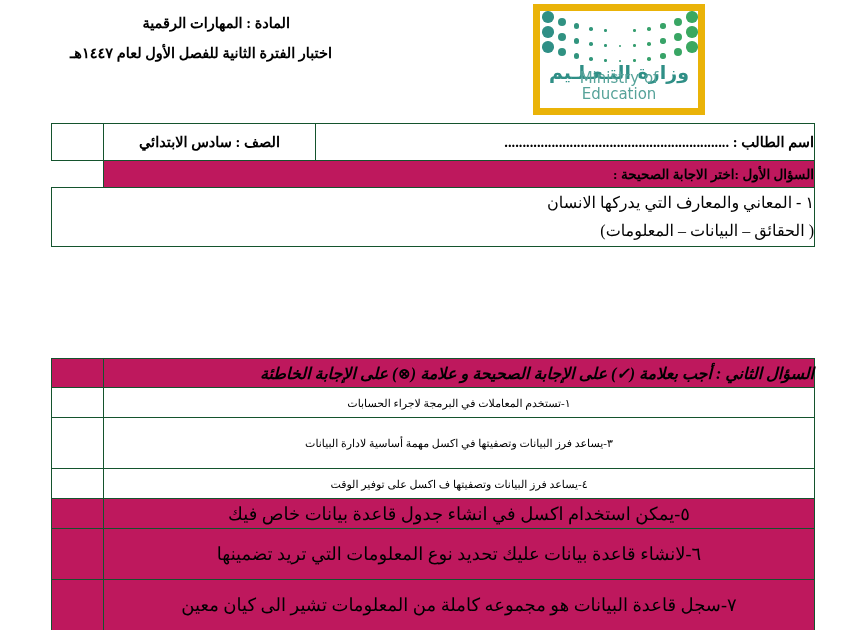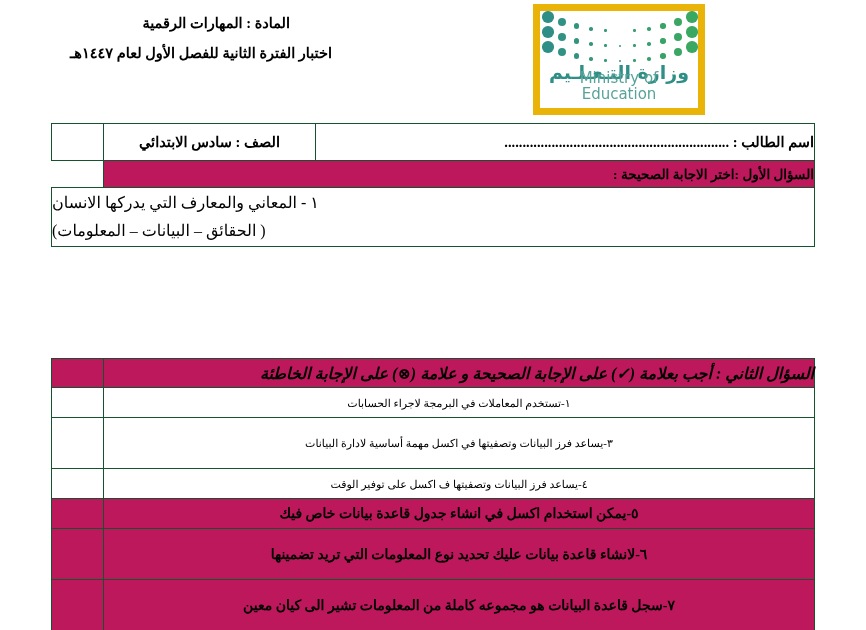--- a/index.html
+++ b/index.html
@@ -131,21 +131,21 @@
   .cell-q1head {
     height: 26px;
     text-align: right;
     padding: 0 10px 0 6px;
     font-size: 13.5px;
     font-weight: bold;
     white-space: nowrap;
   }
   .cell-q1body {
     height: 58px;
-    text-align: left;
+    text-align: right;
     padding: 3px 10px 5px 10px;
     font-size: 16px;
     line-height: 28px;
   }
   .q1-line { display: block; }
 
   
   #q2-table {
     top: 358px;
     right: 51px;
@@ -163,22 +163,22 @@
     font-style: italic;
   }
   .cell-q2item {
     height: 29px;
     text-align: center;
     padding: 0 12px;
     font-size: 11px;
     line-height: 24px;
   }
   .cell-q2item.bold {
-    font-weight: bold;
-    font-size: 14px;
+    font-weight: normal;
+    font-size: 18px;
   }
   .cell-q2item.two-line {
     height: 50px;
     line-height: 25px;
   }
   .q2-blank { width: 52px; }
 </style>
 </head>
 <body>
 

